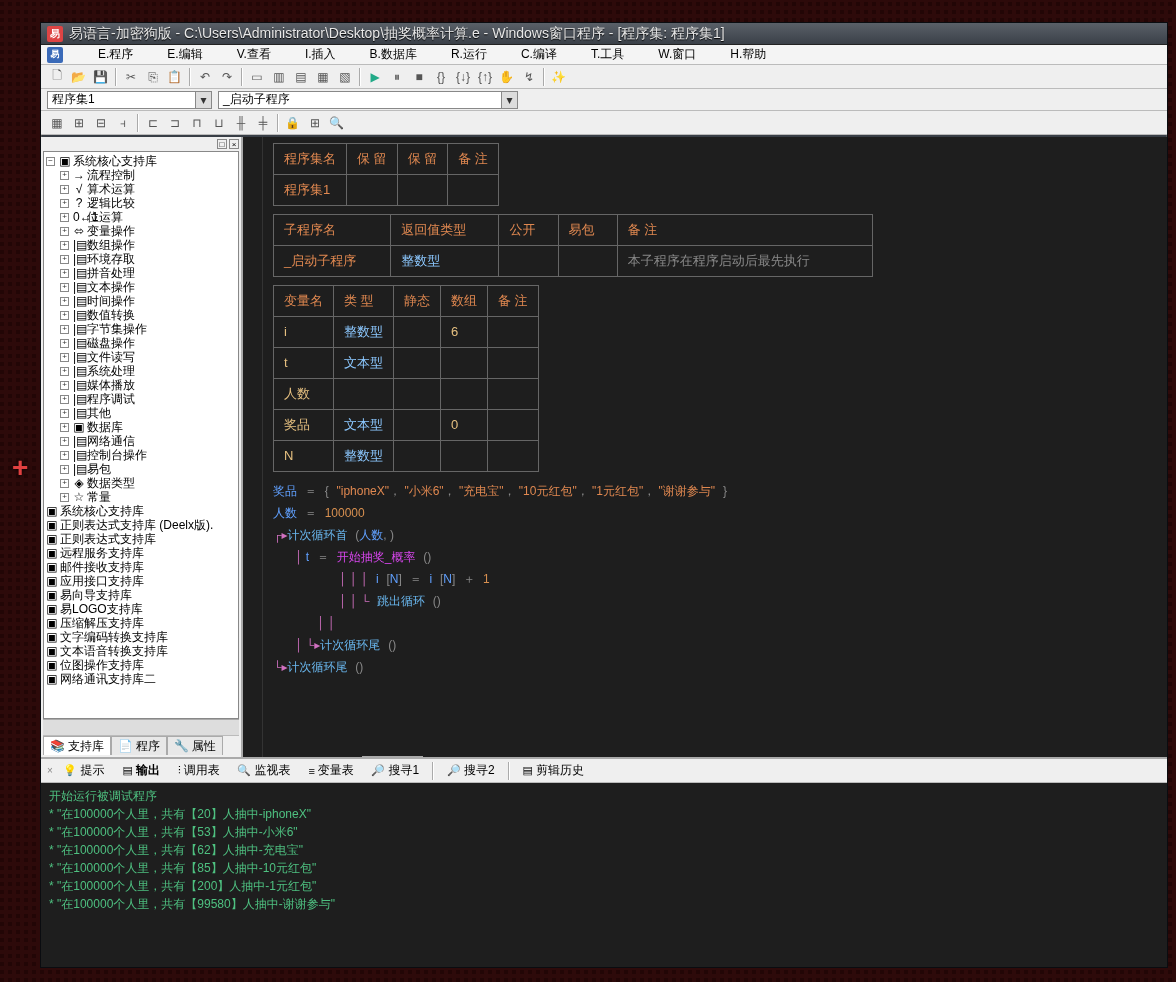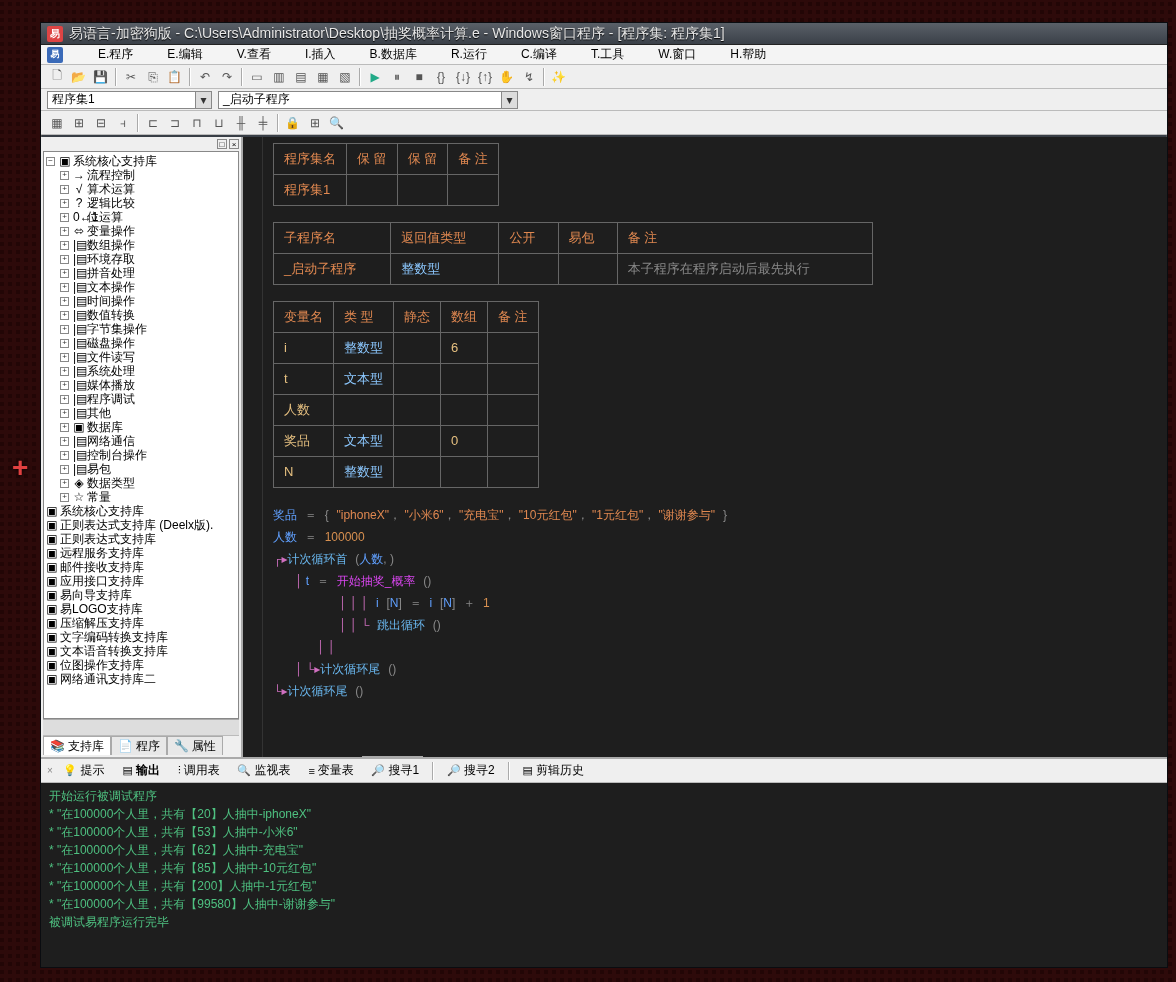--- a/index.html
+++ b/index.html
@@ -33,21 +33,21 @@
 .sb-tabs { height:20px; background:#efefef; display:flex; border-top:1px solid #bbb; }
 .sb-tab { padding:2px 6px; border:1px solid #aaa; border-bottom:none; background:#e8e8e8; display:flex; align-items:center; gap:3px; font-size:11px; }
 .sb-tab.active { background:#fff; }
 .editor-pane { flex:1; display:flex; flex-direction:column; background:#1e1e1e; position:relative; }
 .gutter { width:20px; background:#1e1e1e; border-right:1px solid #333; }
 .edit-tabs-row { position:absolute; left:0; right:0; bottom:-20px; height:20px; background:#efefef; display:flex; align-items:center; padding:0 6px; gap:2px; }
 .edit-tab { padding:2px 8px; border:1px solid #aaa; background:#e8e8e8; font-size:11px; }
 .edit-tab.active { background:#fff; }
 .code-area { flex:1; display:flex; overflow:hidden; }
 .code-content { flex:1; padding:6px 10px; color:#ccc; font-size:13px; line-height:26px; overflow:hidden; position:relative; }
-.dtable { border-collapse:collapse; margin-bottom:16px; }
+.dtable { border-collapse:collapse; margin-bottom:8px; }
 .dtable td,.dtable th { border:1px solid #666; padding:2px 10px; font-size:13px; color:#e08850; background:#1e1e1e; font-weight:normal; text-align:left; height:24px; }
 .dtable th { color:#e08850; }
 .dtable .data-cell { color:#ccc; }
 .dtable .val { color:#8cc8ff; }
 .dtable .num { color:#e6c080; }
 .code-line { white-space:pre; font-family:"Consolas","Microsoft YaHei",monospace; font-size:13px; line-height:22px; padding-left:8px; }
 .kw { color:#6ab8f0; } .var { color:#60a0ff; } .str { color:#e08850; } .num2 { color:#d89050; } .fn { color:#d946ef; } .pn { color:#888; } .cm { color:#888; } .pk { color:#d070c0; }
 .row1-highlight { color:#d89050; }
 .bottom-panel { position:absolute; left:0; right:0; bottom:0; height:210px; background:#efefef; display:flex; flex-direction:column; border-top:2px solid #aaa; }
 .btab-row { height:24px; background:#efefef; display:flex; align-items:center; padding:0 6px; gap:4px; border-bottom:1px solid #bbb; }
@@ -483,17 +483,16 @@
       <span class="btab">▤<span>剪辑历史</span></span>
     </div>
     <div class="output-area" id="output-lines">
         <div class="out-line">开始运行被调试程序</div>
         <div class="out-line">* "在100000个人里，共有【20】人抽中-iphoneX"</div>
         <div class="out-line">* "在100000个人里，共有【53】人抽中-小米6"</div>
         <div class="out-line">* "在100000个人里，共有【62】人抽中-充电宝"</div>
         <div class="out-line">* "在100000个人里，共有【85】人抽中-10元红包"</div>
         <div class="out-line">* "在100000个人里，共有【200】人抽中-1元红包"</div>
         <div class="out-line">* "在100000个人里，共有【99580】人抽中-谢谢参与"</div>
-        <div class="out-line">被调试易程序运行完毕</div>
       </div>
   </div>
 
 </div>
 
 </body></html>

